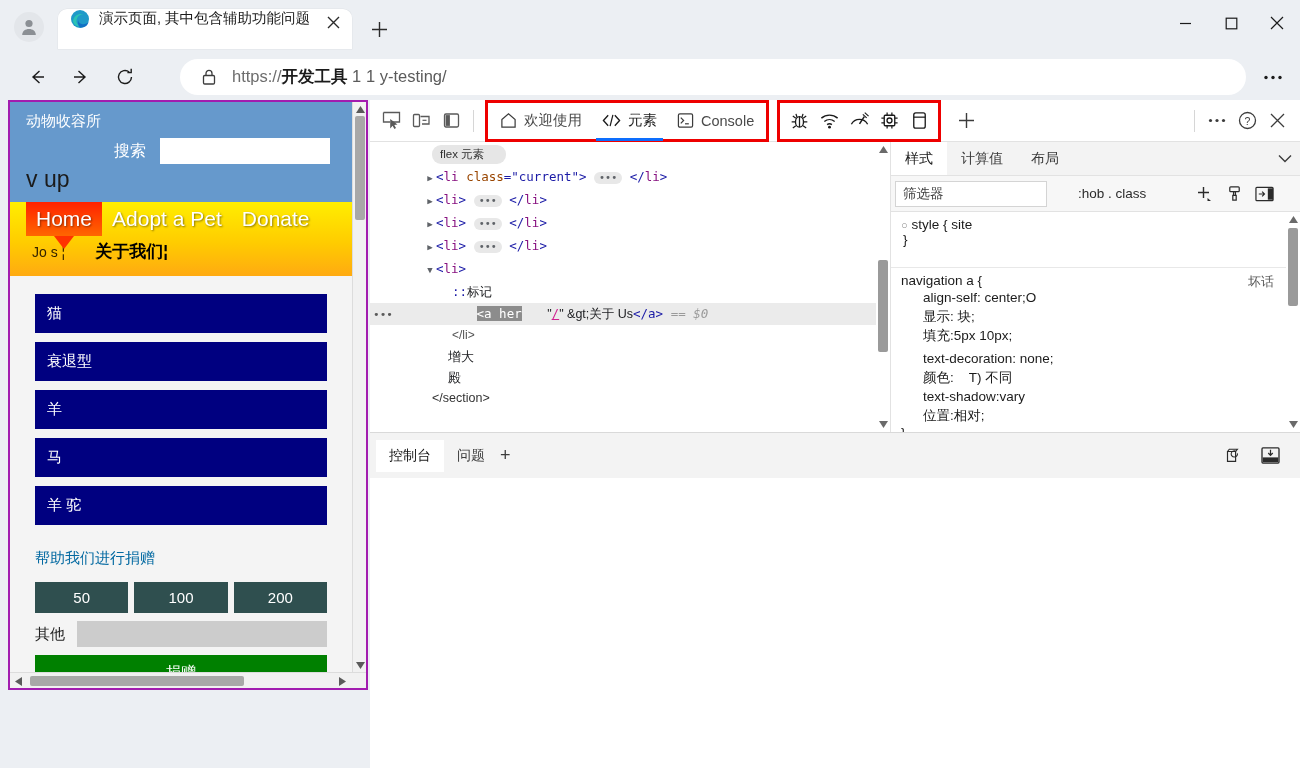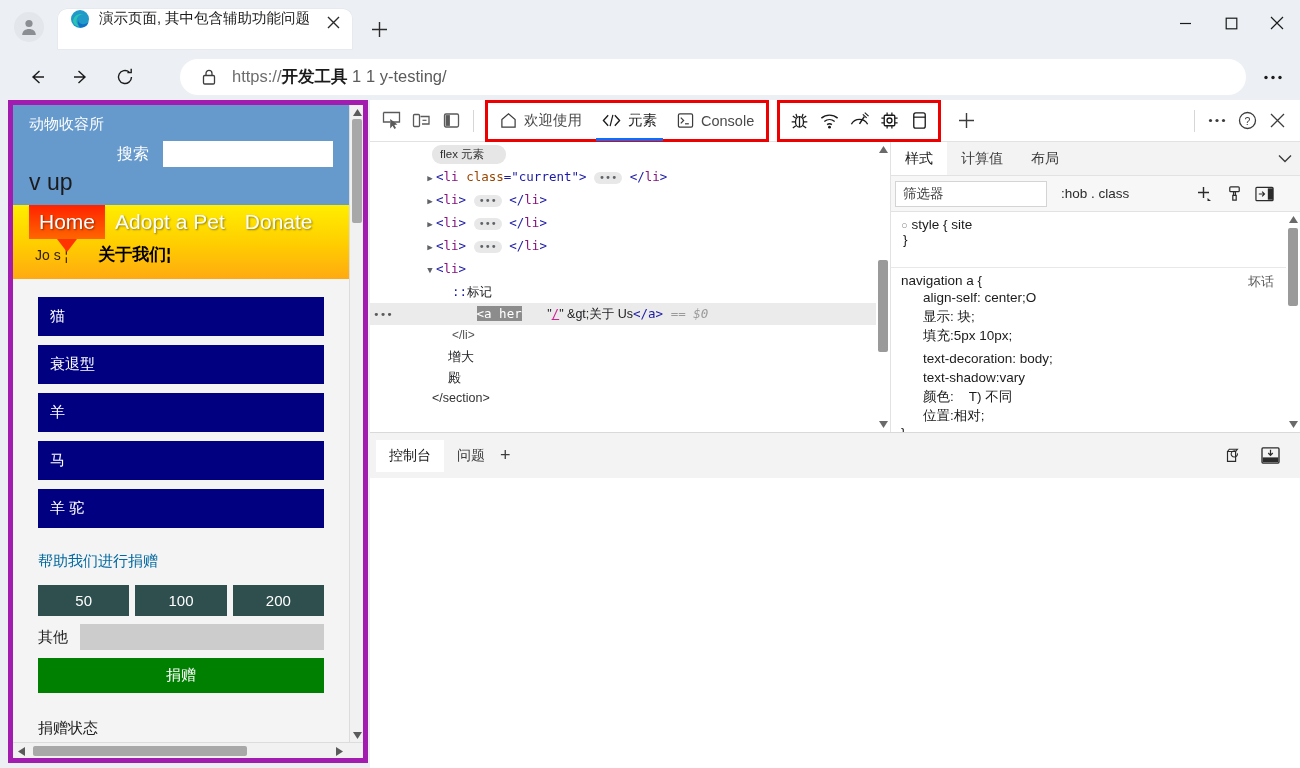--- a/index.html
+++ b/index.html
@@ -74,22 +74,22 @@
   .omnibox-url { margin-left: 14px; font-size: 16.5px; color: #5b5b5b; white-space: nowrap; }
   .omnibox-url b { color: #1b1b1b; font-weight: 700; }
   .omnibox-url .u-light { color: #6d6d6d; }
   .navdots {
     position: absolute; right: 10px; top: 5px; width: 34px; height: 34px;
     display: flex; align-items: center; justify-content: center; cursor: pointer;
   }
 
   
   .viewport {
-    position: absolute; left: 8px; top: 100px; width: 360px; height: 663px;
-    background: #ffffff; border: 5px solid #a21caf;
+    position: absolute; left: 8px; top: 100px; width: 360px; height: 590px;
+    background: #ffffff; border: 2px solid #a21caf;
   }
   .page-scroll-area { position: absolute; left: 0; top: 0; right: 14px; bottom: 16px; overflow: hidden; background:#f4f4f4; }
   .site-header {
     background: #6699cc; padding: 10px 0 0 0; height: 100px; position: relative;
   }
   .site-title {
     font-size: 15px; color: #ffffff; margin-left: 16px; line-height: 1.2;
   }
   .search-row { display: flex; align-items: center; margin-top: 8px; padding-left: 16px; }
   .search-label { font-size: 16px; color: #ffffff; margin-left: 88px; }
@@ -250,21 +250,21 @@
   .st-tab.active { background: #ffffff; color: #1b1b1b; }
   .st-chevron { margin-left: auto; width: 30px; display: flex; align-items: center; justify-content: center; cursor: pointer; }
   .filter-row {
     height: 36px; display: flex; align-items: center; border-bottom: 1px solid #e2e2e2;
     background: #f7f7f7; padding: 0 4px;
   }
   .filter-input {
     width: 152px; height: 26px; background: #ffffff; border: 1px solid #d4d4d4;
     font-size: 13.5px; color: #3c3c3c; padding: 0 7px; line-height: 24px;
   }
-  .filter-hob { font-size: 13.5px; color: #2b2b2b; margin-left: 14px; cursor: pointer; white-space: nowrap; }
+  .filter-hob { font-size: 13.5px; color: #2b2b2b; margin-left: 31px; cursor: pointer; white-space: nowrap; }
   .filter-icons { margin-left: auto; display: flex; align-items: center; gap: 6px; padding-right: 20px; }
   .fi { width: 24px; height: 24px; display: flex; align-items: center; justify-content: center; cursor: pointer; }
 
   .css-body {
     flex: 1; overflow: hidden; position: relative; font-size: 13.5px;
     color: #1b1b1b; background: #ffffff;
   }
   .css-rule { padding: 5px 8px 20px 10px; border-bottom: 1px solid #e8e8e8; position: relative; }
   .css-sel { color: #1b1b1b; }
   .css-origin { position: absolute; right: 26px; top: 5px; color: #5a5a5a; font-size: 13px; }
@@ -662,23 +662,23 @@
             <span class="css-sel">style { site</span>
             <div style="padding-left:2px">}</div>
           </div>
 
           <div class="css-rule">
             <span class="css-sel">navigation a {</span>
             <span class="css-origin">坏话</span>
             <div class="css-prop"><span class="pn">align-self</span>: <span class="pv">center;O</span></div>
             <div class="css-prop"><span class="pn">显示</span>: <span class="pv">块;</span></div>
             <div class="css-prop"><span class="pn">填充</span>:<span class="pv">5px 10px;</span></div>
-            <div class="css-prop" style="padding-top:4px"><span class="pn">text-decoration</span>: <span class="pv">body;</span></div>
+            <div class="css-prop" style="padding-top:4px"><span class="pn">text-decoration</span>: <span class="pv">none;</span></div>
+            <div class="css-prop"><span class="pn">颜色</span>: &nbsp;&nbsp;&nbsp;<span class="pv">T) 不同</span></div>
             <div class="css-prop"><span class="pn">text-shadow</span>:<span class="pv">vary</span></div>
-            <div class="css-prop"><span class="pn">颜色</span>: &nbsp;&nbsp;&nbsp;<span class="pv">T) 不同</span></div>
             <div class="css-prop"><span class="pn">位置</span>:<span class="pv">相对;</span></div>
             <div>}</div>
           </div>
 
           <div class="css-rule" style="border-bottom:none">
             
             
             
           </div>
 

